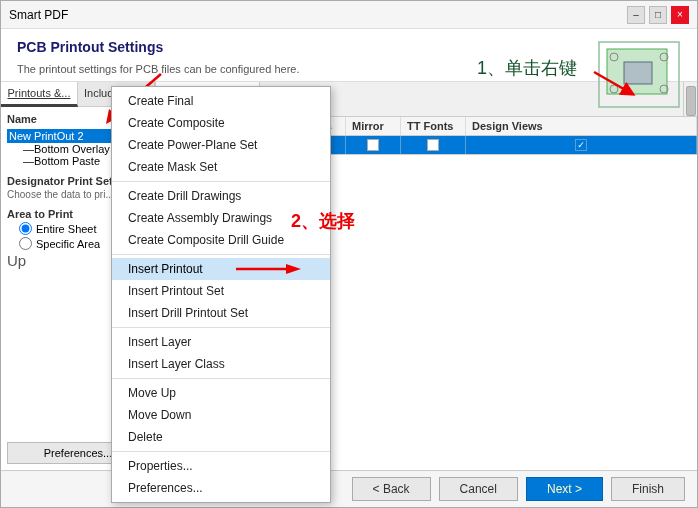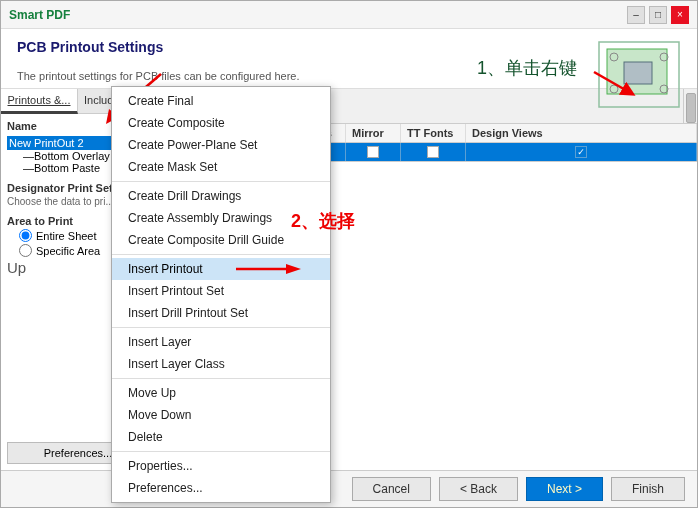--- a/index.html
+++ b/index.html
@@ -29,22 +29,22 @@
       border-bottom: 1px solid #ddd;
       padding: 4px 8px;
       display: flex;
       align-items: center;
       justify-content: space-between;
       height: 28px;
     }
 
     .title-bar-left {
       font-size: 12px;
-      color: #15803d;
-      font-weight: 700;
+      color: #000000;
+      font-weight: 400;
     }
 
     .title-bar-right {
       display: flex;
       gap: 4px;
     }
 
     .title-btn {
       width: 18px;
       height: 18px;
@@ -63,21 +63,21 @@
     
     .dialog-header {
       padding: 10px 16px 6px;
       border-bottom: 1px solid #ddd;
     }
 
     .dialog-title {
       font-size: 14px;
       font-weight: bold;
       color: #1a1a6e;
-      margin-bottom: 15px;
+      margin-bottom: 8px;
     }
 
     .dialog-subtitle {
       font-size: 11px;
       color: #555;
     }
 
     
     .annotation-area {
       position: absolute;
@@ -564,19 +564,19 @@
     <line x1="55" y1="10" x2="5" y2="10" stroke="#e00" stroke-width="2.5"></line>
     <polygon points="55,5 70,10 55,15" fill="#e00"></polygon>
   </svg>
 
   <svg style="position:absolute;top:68px;left:100px;z-index:50;pointer-events:none;" width="80" height="55">
     <line x1="60" y1="5" x2="10" y2="48" stroke="#e00" stroke-width="2.5"></line>
     <polygon points="5,55 8,40 18,48" fill="#e00"></polygon>
   </svg>
 
   <div class="dialog-footer">
+    <button class="footer-btn">&lt; Back</button>
     <button class="footer-btn">Cancel</button>
-    <button class="footer-btn">&lt; Back</button>
     <button class="footer-btn primary">Next &gt;</button>
     <button class="footer-btn">Finish</button>
   </div>
 
 </div>
 
 </body></html>

